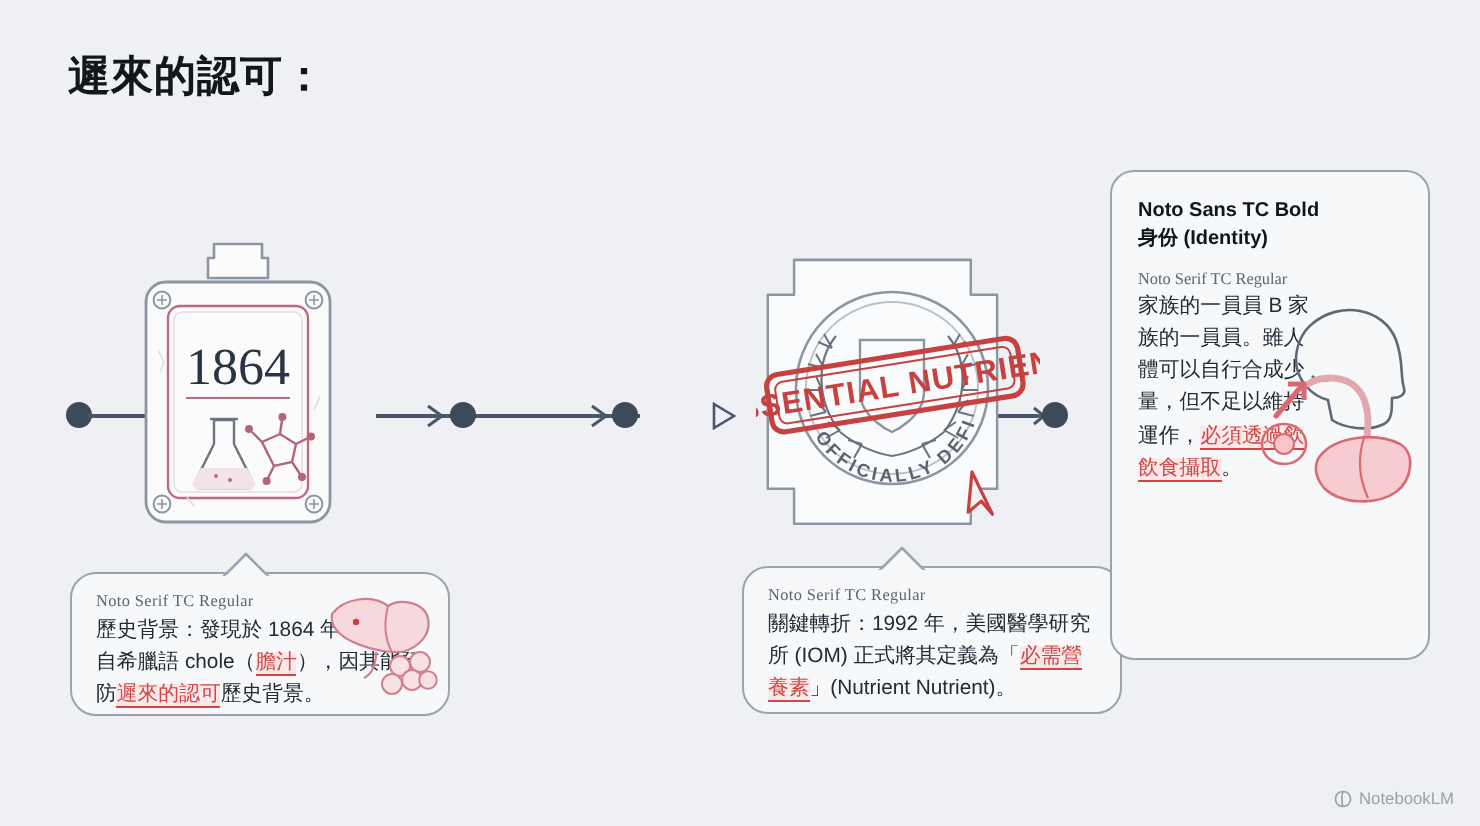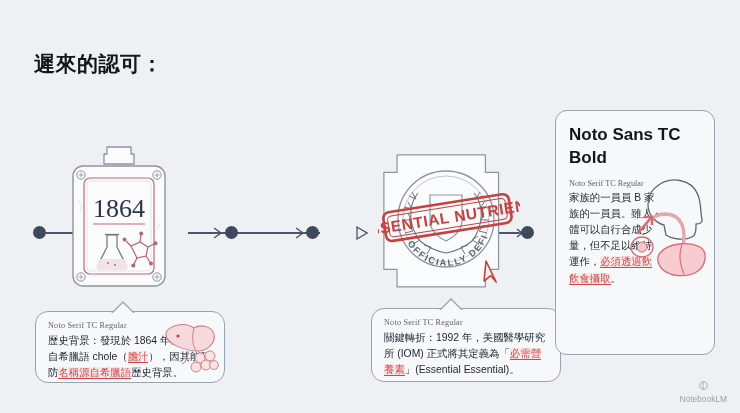--- a/index.html
+++ b/index.html
@@ -3,21 +3,21 @@
 <meta charset="utf-8">
 <style>
   html,body{margin:0;padding:0;}
   body{
     width:740px;height:413px;
     background:#eff0f3;
     font-family:"Liberation Sans","DejaVu Sans",sans-serif;
     overflow:hidden;position:relative;
     color:#2b3442;
   }
-  .stage{position:absolute;inset:0;margin-top:25px;}
+  .stage{position:absolute;inset:0;}
 
   
   .title{
     position:absolute;left:34px;top:24px;width:440px;
     font-weight:bold;font-size:21px;line-height:1.45;
     letter-spacing:.5px;color:#13171c;
   }
   .title .l2{display:block;}
 
   
@@ -60,34 +60,34 @@
 
   
   .mini-liver{position:absolute;right:4px;top:6px;}
 
   
   #identity-card{
     position:absolute;left:555px;top:85px;width:160px;height:245px;
     background:#f7f8fa;border:1.3px solid #9aa3b0;border-radius:12px;
     box-sizing:border-box;padding:13px 12px 0 13px;overflow:hidden;
   }
-  .id-head{font-size:17px;font-weight:bold;line-height:1.35;color:#11161c;}
+  .id-head{font-size:10px;font-weight:bold;line-height:1.35;color:#11161c;}
   .id-sublabel{
     font-size:8.2px;color:#5c6470;margin-top:9px;
     font-family:"Liberation Serif","DejaVu Serif",serif;
   }
   .id-body{
     font-size:10.4px;line-height:1.55;color:#222a34;margin-top:2px;width:92px;
   }
   .anatomy{position:absolute;right:2px;top:62px;}
 
   
   .watermark{
     position:absolute;right:13px;bottom:9px;display:flex;align-items:center;
-    gap:4px;font-size:8.4px;color:#9aa1ab;flex-direction:column;
+    gap:4px;font-size:8.4px;color:#9aa1ab;
   }
   .wm-icon{width:9px;height:9px;display:block;}
 </style>
 </head>
 <body>
 
 <div class="stage">
 
   <div class="title">
     <span>遲來的認可：</span>
@@ -233,21 +233,21 @@
 
   <div class="callout" id="callout-history">
     <div class="tail">
       <svg width="26" height="13" viewBox="0 0 26 13">
         <path d="M1 13 L13 1 L25 13" fill="#f7f8fa" stroke="#9aa3b0" stroke-width="1.3" stroke-linejoin="round"></path>
         <path d="M2.5 13 L23.5 13" stroke="#f7f8fa" stroke-width="2.5"></path>
       </svg>
     </div>
     <div class="cap-label">Noto Serif TC Regular</div>
     <div class="cap-body">
-      <span>歷史背景：發現於 1864 年。名稱源自希臘語 chole（</span><span class="hl">膽汁</span><span>），因其能預防</span><span class="hl">名稱源自希臘語</span><span>歷史背景。</span>
+      <span>歷史背景：發現於 1864 年。名稱源自希臘語 chole（</span><span class="hl">膽汁</span><span>），因其能預防</span><span class="hl">遲來的認可</span><span>歷史背景。</span>
     </div>
     <div class="mini-liver">
       <svg width="58" height="56" viewBox="0 0 58 56">
         <path d="M4 14 C10 6 24 4 32 10 C38 6 50 8 52 16 C54 26 44 34 34 33 C22 32 2 26 4 14 Z" fill="#f6d9dc" stroke="#d0808d" stroke-width="1.1"></path>
         <path d="M32 10 C30 18 30 26 34 33" fill="none" stroke="#d0808d" stroke-width="1"></path>
         <circle cx="16" cy="18" r="1.6" fill="#c6413f"></circle>
         <path d="M26 33 C26 40 24 44 20 46" fill="none" stroke="#d0808d" stroke-width="1.1"></path>
         <g fill="#f9e2e4" stroke="#d0808d" stroke-width="1">
           <circle cx="38" cy="40" r="5"></circle>
             <circle cx="48" cy="38" r="5"></circle>
@@ -261,27 +261,28 @@
 
   <div class="callout" id="callout-turning">
     <div class="tail">
       <svg width="26" height="13" viewBox="0 0 26 13">
         <path d="M1 13 L13 1 L25 13" fill="#f7f8fa" stroke="#9aa3b0" stroke-width="1.3" stroke-linejoin="round"></path>
         <path d="M2.5 13 L23.5 13" stroke="#f7f8fa" stroke-width="2.5"></path>
       </svg>
     </div>
     <div class="cap-label">Noto Serif TC Regular</div>
     <div class="cap-body">
-      <span>關鍵轉折：1992 年，美國醫學研究所 (IOM) 正式將其定義為「</span><span class="hl">必需營養素</span><span>」(Essential Essential)。</span>
+      <span>關鍵轉折：1992 年，美國醫學研究所 (IOM) 正式將其定義為「</span><span class="hl">必需營養素</span><span>」(Nutrient Nutrient)。</span>
     </div>
   </div>
 
   <div id="identity-card">
     <div class="id-head">
       <div>Noto Sans TC Bold</div>
+      <div>身份 (Identity)</div>
     </div>
     <div class="id-sublabel">Noto Serif TC Regular</div>
     <div class="id-body">
       <span>家族的一員員 B 家族的一員員。雖人體可以自行合成少量，但不足以維持運作，</span><span class="hl">必須透過飲飲食攝取</span><span>。</span>
     </div>
 
     <div class="anatomy">
       <svg width="86" height="112" viewBox="0 0 86 112">
 
         <g fill="none" stroke="#5f6875" stroke-width="1.3" stroke-linejoin="round">

